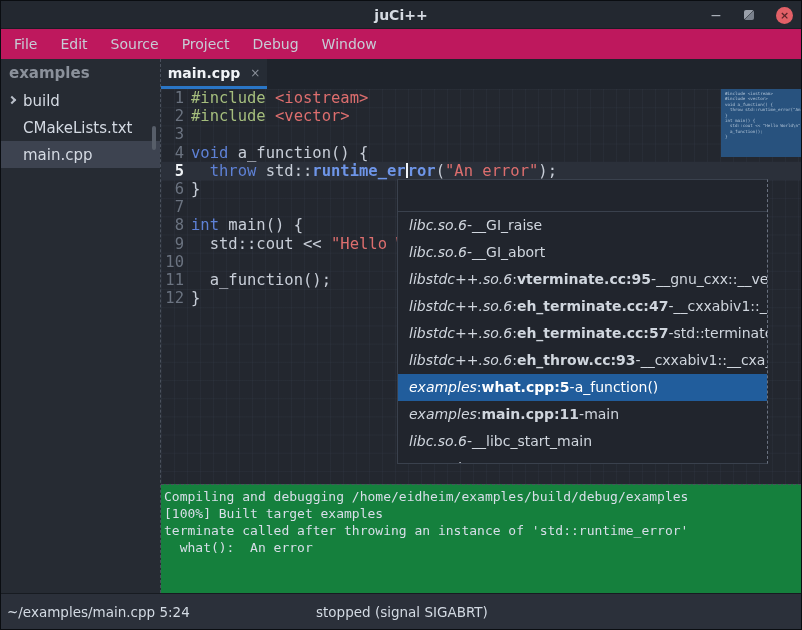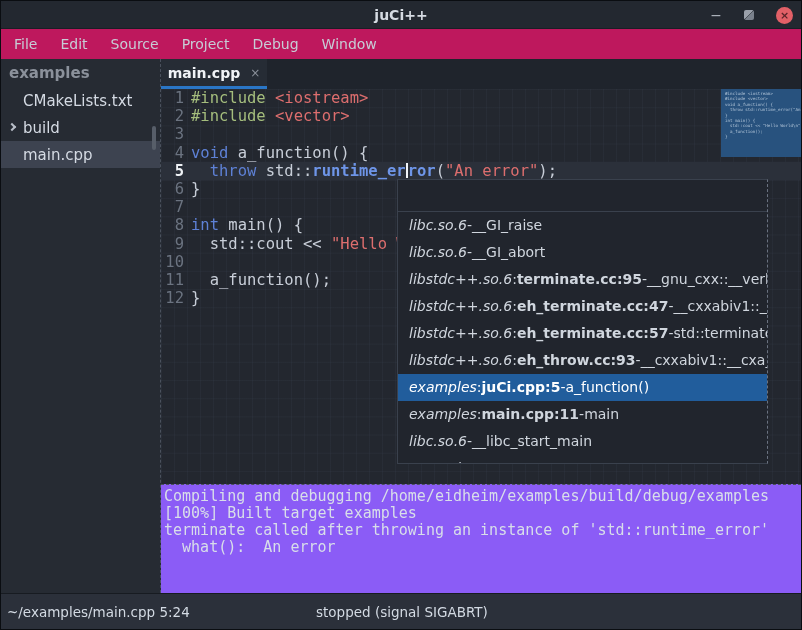--- a/index.html
+++ b/index.html
@@ -53,22 +53,22 @@
   
   .popup { position:absolute; left:236px; top:120px; width:371px; height:285px; background:#21252d;
     border:1px solid #3a414d; border-right:1px dashed #6a7280; z-index:5; display:flex; flex-direction:column; }
   .popup-search { height:34px; border-bottom:1px solid #3a414d; background:#21252d; }
   .popup-list { flex:1 1 auto; overflow:hidden; }
   .popup-item { height:27px; display:flex; align-items:center; padding-left:11px; font-size:14px; color:#d0d6de; white-space:nowrap; overflow:hidden; }
   .popup-item.selected { background:#215d9c; color:#ffffff; }
   .popup-item .mod { font-style:italic; }
   .popup-item .file { font-weight:bold; }
   
-  .terminal { flex:1 1 auto; background:#8b5cf6; border-top:1px dashed #4a515d; padding:3px 0 0 3px;
-    font-family:"DejaVu Sans Mono", monospace; font-size:15px; color:#d8dee9; }
+  .terminal { flex:1 1 auto; background:#15803d; border-top:1px dashed #4a515d; padding:3px 0 0 3px;
+    font-family:"DejaVu Sans Mono", monospace; font-size:13px; color:#d8dee9; }
   .terminal div { line-height:17px; white-space:pre; }
   
   .statusbar { height:36px; flex:0 0 auto; background:#2b303a; border-top:1px solid #171b21; position:relative; display:flex; align-items:center; }
   .status-loc { position:absolute; left:6px; color:#d3dae3; font-size:13.5px; }
   .status-state { position:absolute; left:315px; color:#d3dae3; font-size:13.5px; }
 </style>
 </head>
 <body>
 
 <div id="window">
@@ -90,25 +90,25 @@
       <span class="menu-item">Debug</span>
       <span class="menu-item">Window</span>
     </div>
 
   <div class="main">
 
     <div class="sidebar">
       <div class="side-header">examples</div>
       <div id="side-items">
           <div class="side-item">
-            <span class="label">CMakeLists.txt</span>
-          </div>
-          <div class="side-item">
             <span class="chev"></span>
             <span class="label">build</span>
+          </div>
+          <div class="side-item">
+            <span class="label">CMakeLists.txt</span>
           </div>
           <div class="side-item selected">
             <span class="label">main.cpp</span>
           </div>
         </div>
       <div class="side-scroll-thumb"></div>
     </div>
 
     <div class="editor-col">
 
@@ -158,21 +158,21 @@
               <span>__GI_raise</span>
             </div>
             <div class="popup-item">
               <span class="mod">libc.so.6</span>
               <span> - </span>
               <span>__GI_abort</span>
             </div>
             <div class="popup-item">
               <span class="mod">libstdc++.so.6</span>
               <span>:</span>
-              <span class="file">terminate.cc:95</span>
+              <span class="file">vterminate.cc:95</span>
               <span> - </span>
               <span>__gnu_cxx::__verbose_terminate_handler</span>
             </div>
             <div class="popup-item">
               <span class="mod">libstdc++.so.6</span>
               <span>:</span>
               <span class="file">eh_terminate.cc:47</span>
               <span> - </span>
               <span>__cxxabiv1::__terminate</span>
             </div>
@@ -186,21 +186,21 @@
             <div class="popup-item">
               <span class="mod">libstdc++.so.6</span>
               <span>:</span>
               <span class="file">eh_throw.cc:93</span>
               <span> - </span>
               <span>__cxxabiv1::__cxa_throw</span>
             </div>
             <div class="popup-item selected" style="background: rgb(33, 93, 156);">
               <span class="mod">examples</span>
               <span>:</span>
-              <span class="file">juCi.cpp:5</span>
+              <span class="file">what.cpp:5</span>
               <span> - </span>
               <span>a_function()</span>
             </div>
             <div class="popup-item">
               <span class="mod">examples</span>
               <span>:</span>
               <span class="file">main.cpp:11</span>
               <span> - </span>
               <span>main</span>
             </div>

